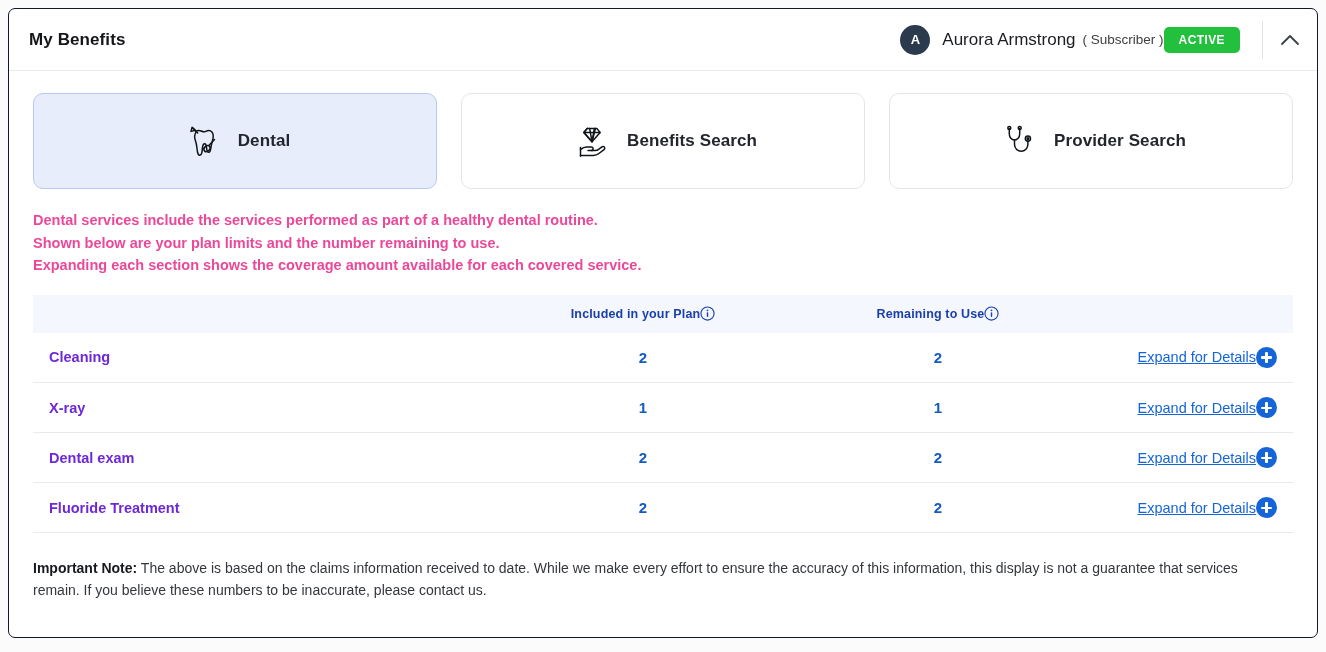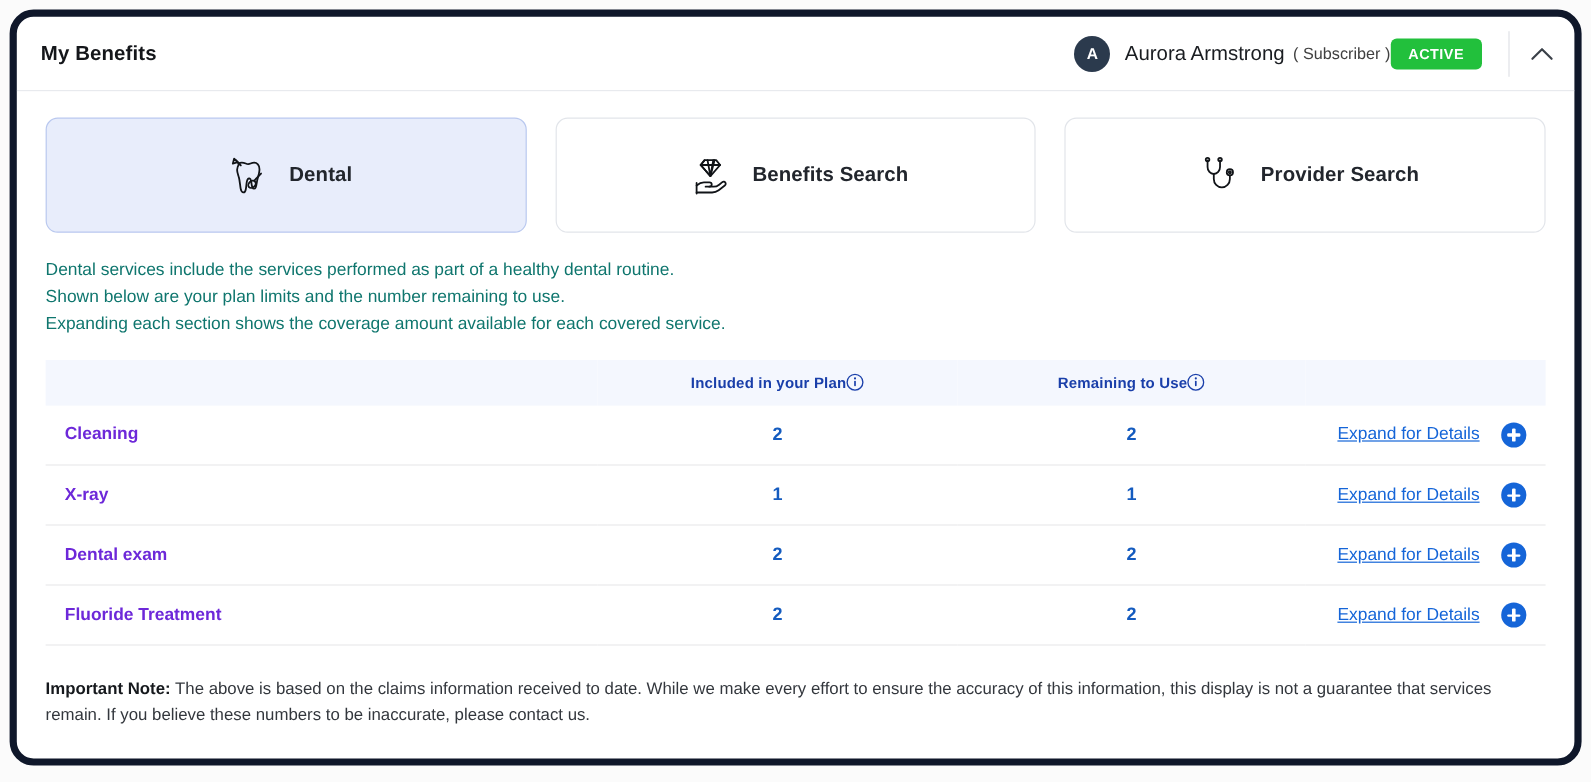--- a/index.html
+++ b/index.html
@@ -11,22 +11,22 @@
     -webkit-font-smoothing: antialiased;
   }
 
   .page { position: relative; width: 1326px; height: 652px; background: #fbfbfb; }
 
   .card {
     position: absolute;
     left: 8px; top: 8px;
     width: 1310px; height: 630px;
     background: #ffffff;
-    border: 6px solid #0f172a;
-    border-radius: 20px;
+    border: 1px solid #0f172a;
+    border-radius: 7px;
     overflow: hidden;
   }
 
   
   .card-header {
     position: relative;
     height: 62px;
     border-bottom: 1px solid #e8eaee;
     display: flex; align-items: center;
   }
@@ -85,21 +85,21 @@
     border-color: #b9c8ef;
   }
   .tab-label {
     font-size: 17px; font-weight: bold; color: #22262d; letter-spacing: .1px;
   }
   .tab-icon { display: flex; align-items: center; justify-content: center; }
 
   
   .desc {
     padding: 20px 24px 0 24px;
-    font-size: 14.5px; color: #0f766e; line-height: 22.5px;
+    font-size: 14.5px; color: #ec4899; line-height: 22.5px; font-weight: bold;
   }
   .desc div { white-space: nowrap; }
 
   
   .table-wrap { padding: 18px 24px 0 24px; }
   .tbl { width: 100%; border-collapse: collapse; table-layout: fixed; }
   .tbl thead th {
     background: #f4f7fe;
     height: 38px;
     font-size: 12.5px; font-weight: bold;
@@ -116,21 +116,21 @@
   .tbl tbody td { height: 50px; vertical-align: middle; }
   .svc-name {
     padding-left: 16px;
     font-size: 14.5px; font-weight: bold; color: #6d28d9;
   }
   .num {
     text-align: center;
     font-size: 15px; font-weight: bold; color: #145bbf;
   }
   .action-cell { text-align: right; padding-right: 16px; }
-  .action-inner { display: inline-flex; align-items: center; gap: 18px; }
+  .action-inner { display: inline-flex; align-items: center; gap: 0; }
   .expand-link {
     font-size: 14.5px; color: #1565d8;
     text-decoration: underline; cursor: pointer; white-space: nowrap;
   }
   .plus-circle {
     width: 21px; height: 21px; border-radius: 50%;
     background: #1565d8; position: relative; cursor: pointer; flex: 0 0 auto;
   }
   .plus-circle::before, .plus-circle::after {
     content: ""; position: absolute; background: #fff; border-radius: 1px;

